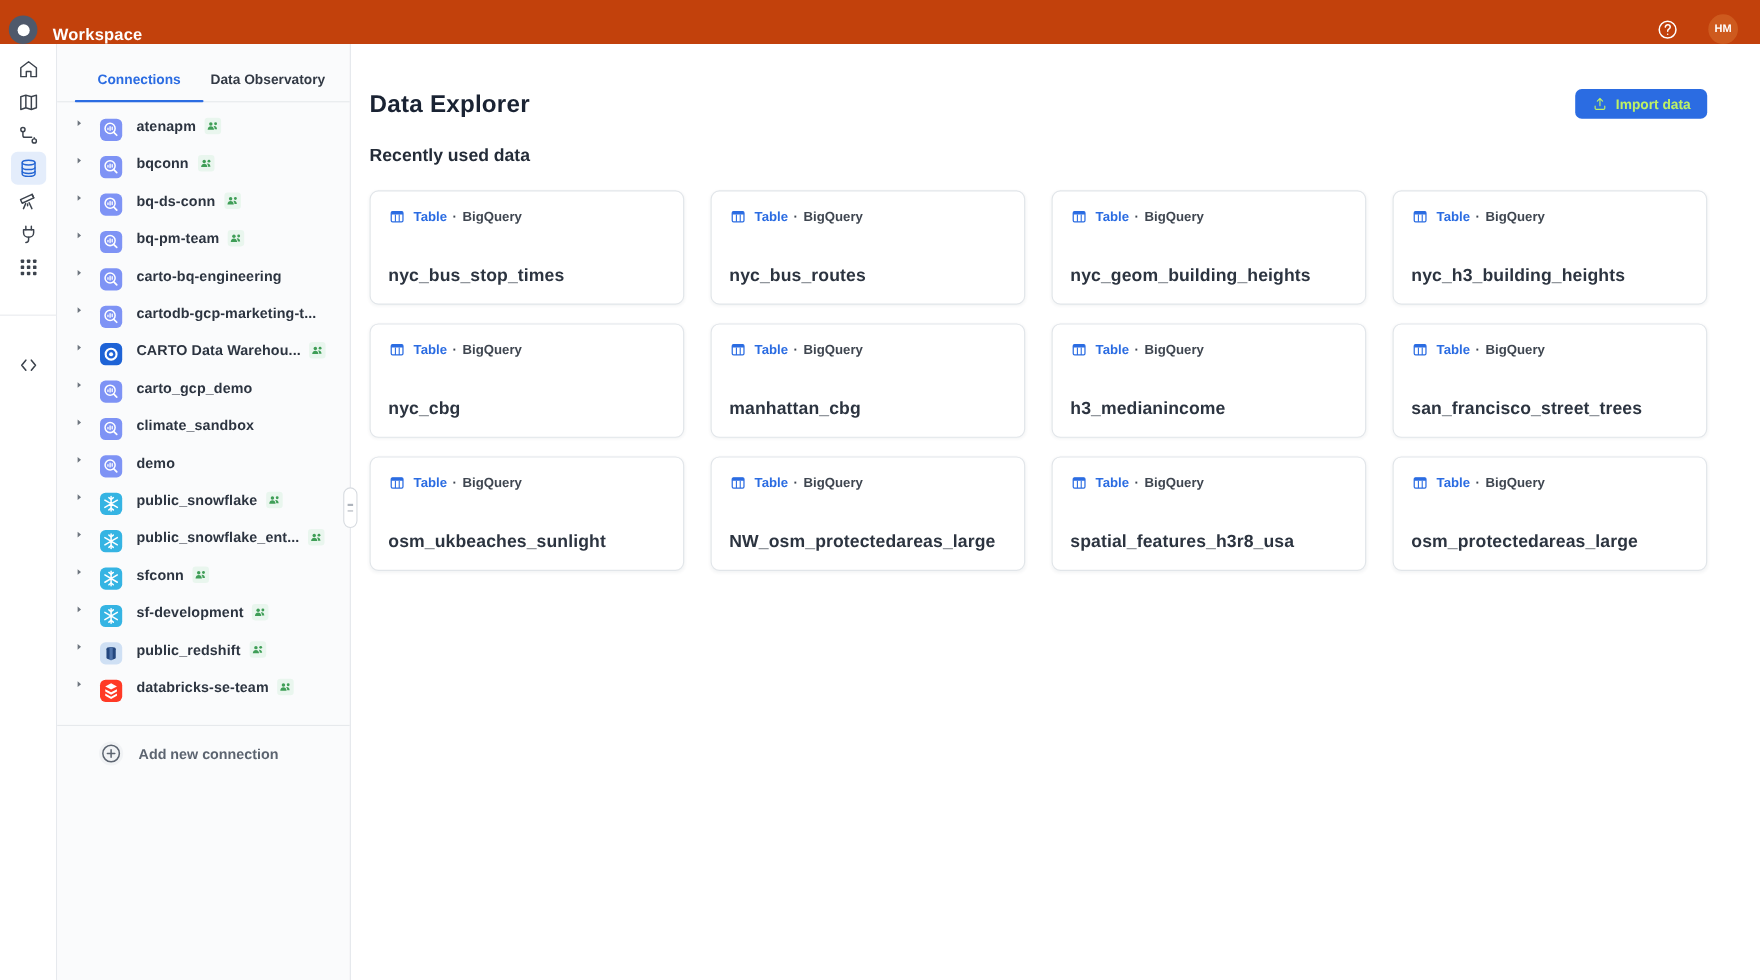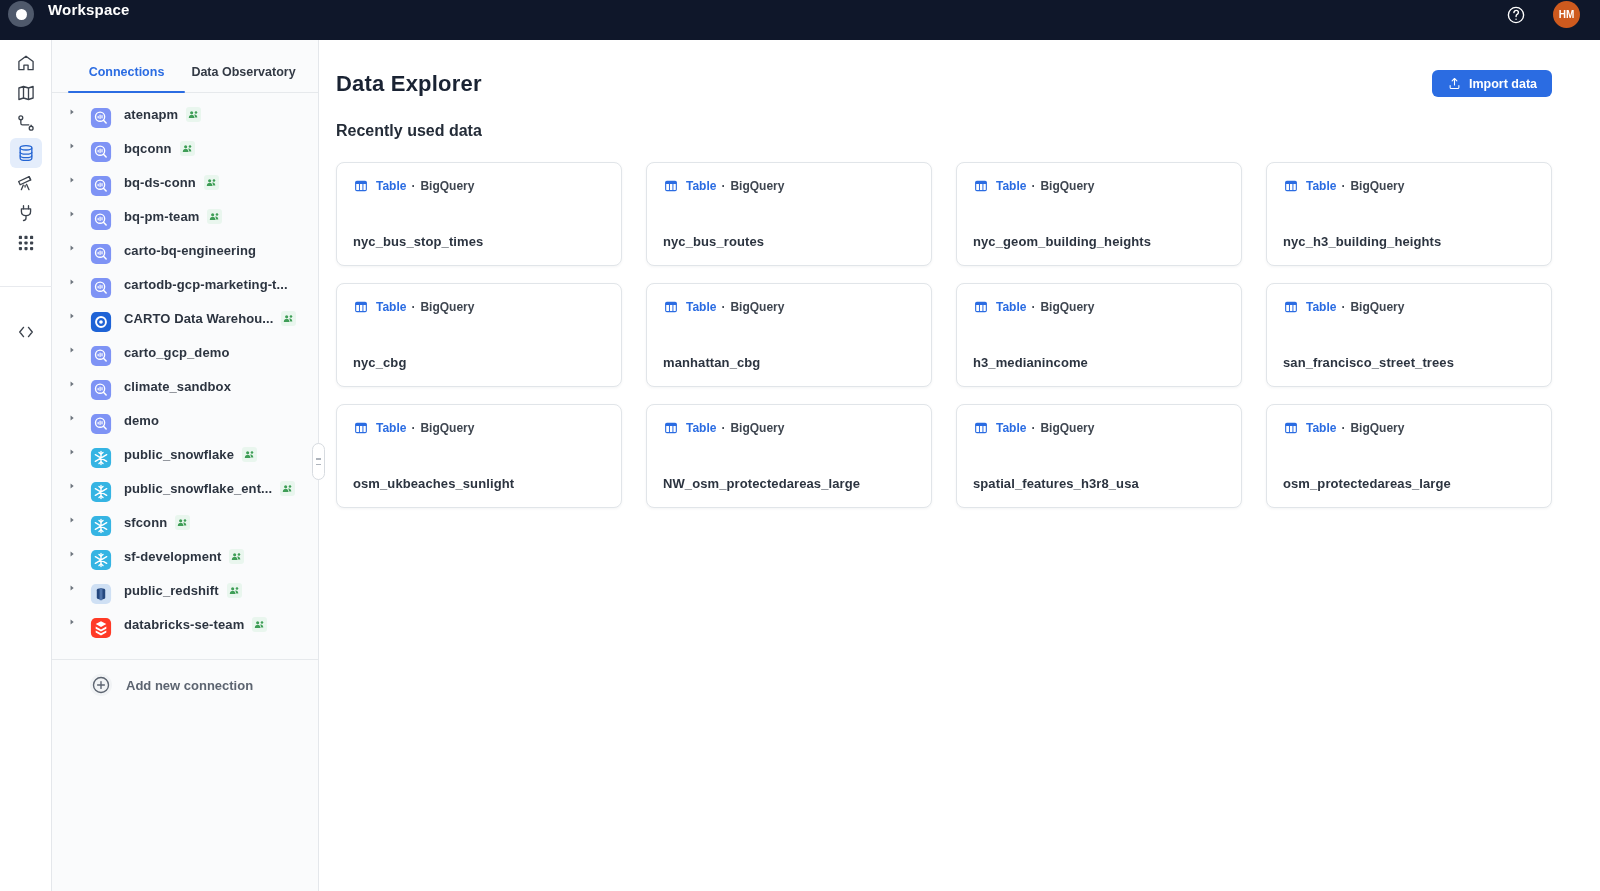--- a/index.html
+++ b/index.html
@@ -1,20 +1,20 @@
 <!DOCTYPE html>
 <html><head>
 <meta charset="utf-8">
 <style>
   * { margin:0; padding:0; box-sizing:border-box; }
   html,body { width:1600px; height:891px; font-family:"Liberation Sans", sans-serif; background:#fff; overflow:hidden; }
   .app { width:1600px; height:891px; display:flex; flex-direction:column; }
 
   
-  .topbar { height:40px; background:#0f172a; display:flex; align-items:flex-start; padding:1px 20px 0 8px; flex:0 0 40px; }
+  .topbar { height:40px; background:#c2410c; display:flex; align-items:flex-end; padding:1px 20px 0 8px; flex:0 0 40px; }
   .logo { width:26px; height:26px; border-radius:50%; background:#4f596b; display:flex; align-items:center; justify-content:center; }
   .logo .dot { width:11px; height:11px; border-radius:50%; background:#fff; }
   .topbar-title { color:#fff; font-size:15px; font-weight:700; margin-left:14px; letter-spacing:.2px; }
   .topbar-right { margin-left:auto; display:flex; align-items:center; gap:26px; }
   .help-btn { width:22px; height:22px; color:#fff; cursor:pointer; }
   .avatar { width:27px; height:27px; border-radius:50%; background:#ce5a1e; color:#fff; font-size:10px; font-weight:700; display:flex; align-items:center; justify-content:center; cursor:pointer; }
 
   
   .body { flex:1; display:flex; min-height:0; }
 
@@ -40,33 +40,33 @@
   .users { width:15px; height:15px; margin-left:8px; background:#e9f6ee; border-radius:3px; padding:1px; }
   .sidebar-bottom { border-top:1px solid #e6e9ec; margin-top:8px; }
   .add-row { display:flex; align-items:center; padding:14px 0 14px 38px; cursor:pointer; }
   .add-icon { width:22px; height:22px; color:#5c6470; background:#f1f3f5; border-radius:50%; }
   .add-label { font-size:13px; font-weight:700; color:#5c6470; margin-left:14px; }
   .resize-handle { position:absolute; right:-7px; top:403px; width:13px; height:37px; background:#fff; border:1px solid #d7dbe0; border-radius:7px; z-index:5; display:flex; flex-direction:column; align-items:center; justify-content:center; gap:4px; cursor:col-resize; }
   .resize-handle i { display:block; width:5px; height:1.5px; background:#aeb4bc; }
 
   
   .main { flex:1; background:#fff; padding:0 48px 0 17px; overflow:hidden; }
-  .main-header { display:flex; align-items:center; justify-content:space-between; margin-top:30px; }
+  .main-header { display:flex; align-items:center; justify-content:space-between; margin-top:41px; }
   .page-title { font-size:22px; font-weight:700; color:#1a2333; letter-spacing:.2px; }
-  .import-btn { display:flex; align-items:center; gap:7px; background:#2b6ce2; color:#ffffff; border:none; border-radius:6px; padding:6px 15px; font-size:12.5px; font-weight:700; font-family:inherit; cursor:pointer; height:27px; }
+  .import-btn { display:flex; align-items:center; gap:7px; background:#2b6ce2; color:#bef264; border:none; border-radius:6px; padding:6px 15px; font-size:12.5px; font-weight:700; font-family:inherit; cursor:pointer; height:27px; }
   .import-btn svg { width:15px; height:15px; }
   .section-title { font-size:16px; font-weight:700; color:#242c38; margin-top:25px; }
   .cards { margin-top:22px; display:grid; grid-template-columns:repeat(4,1fr); column-gap:24px; row-gap:17px; }
   .card { background:#fff; border:1px solid #e1e5e9; border-radius:8px; height:104px; padding:15px 16px 16px; display:flex; flex-direction:column; justify-content:space-between; box-shadow:0 1px 3px rgba(20,30,50,.05); cursor:pointer; }
   .card-meta { display:flex; align-items:center; font-size:12px; font-weight:700; }
   .card-meta .ticon { width:16px; height:16px; margin-right:7px; }
   .meta-type { color:#2b6ce2; }
   .meta-dot { color:#3f4650; margin:0 5px; }
   .meta-provider { color:#3f4650; }
-  .card-name { font-size:13px; font-weight:700; color:#2c3440; letter-spacing:.1px;margin-top:12px; }
+  .card-name { font-size:16px; font-weight:700; color:#2c3440; letter-spacing:.1px;margin-top:12px; }
 </style>
 </head>
 <body>
 
 <svg width="0" height="0" style="position:absolute">
   <defs>
     <symbol id="i-home" viewBox="0 0 24 24">
         <path d="M3.5 10.3 12 3.8l8.5 6.5V20h-6v-5.5h-5V20h-6z" fill="none" stroke="currentColor" stroke-width="1.6" stroke-linejoin="round"></path>
       </symbol>
     <symbol id="i-map" viewBox="0 0 24 24">

